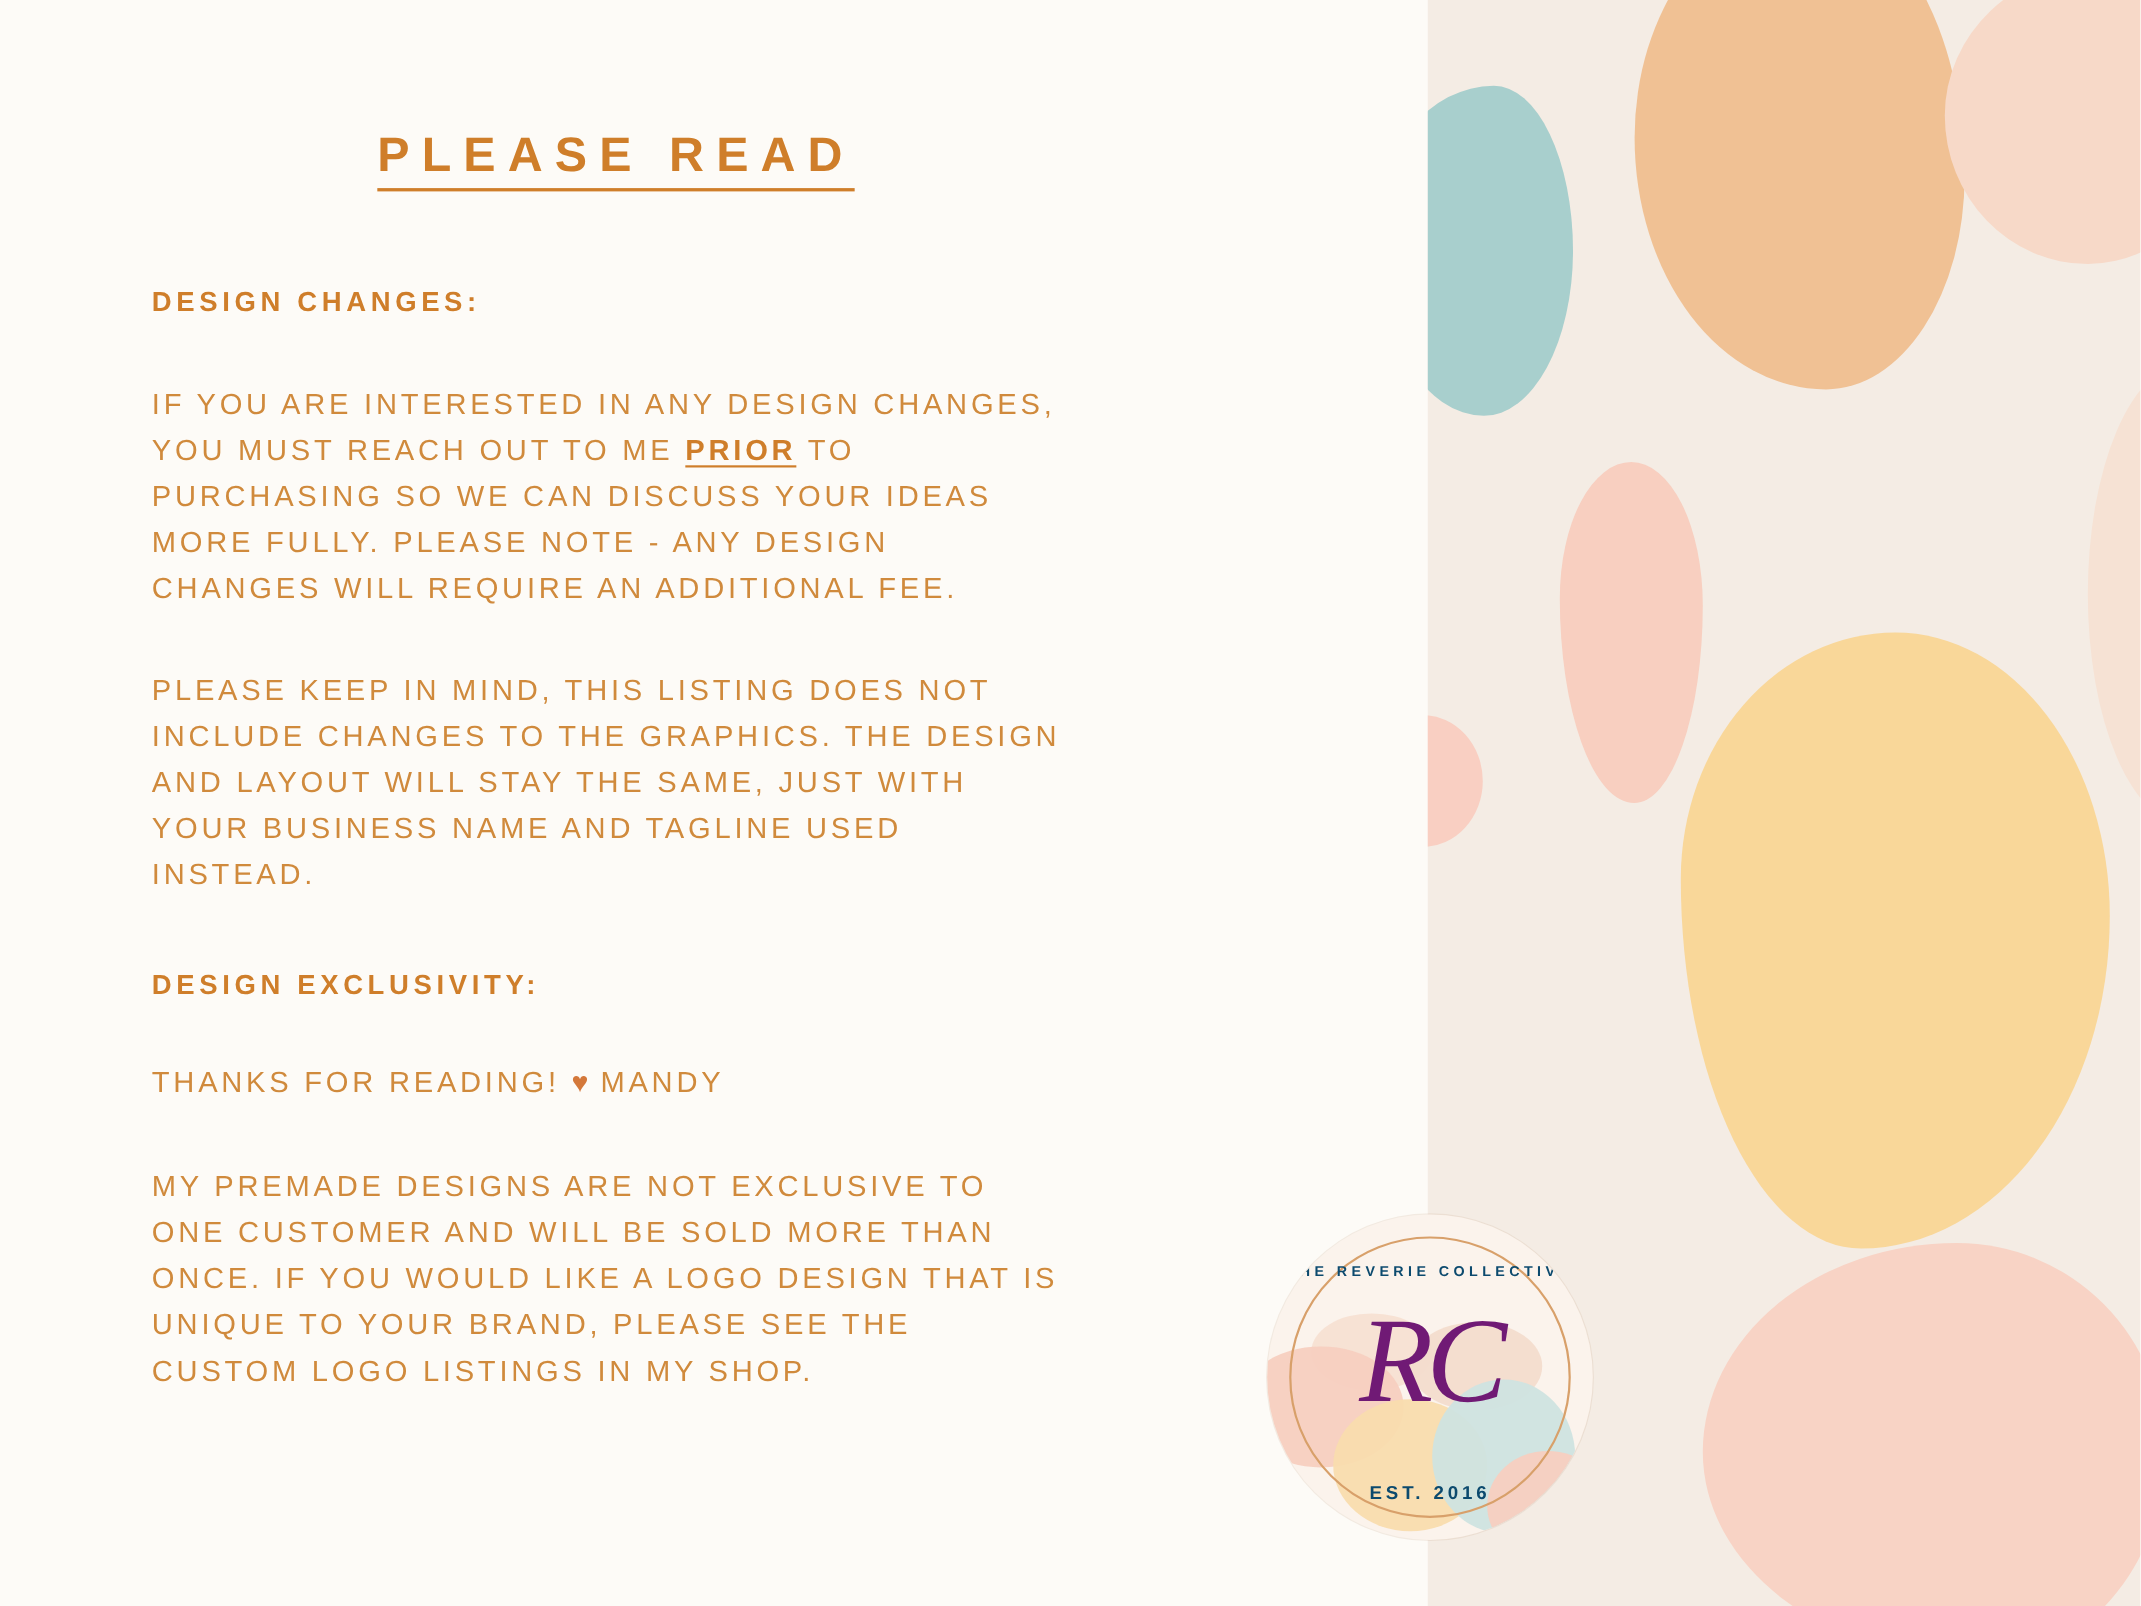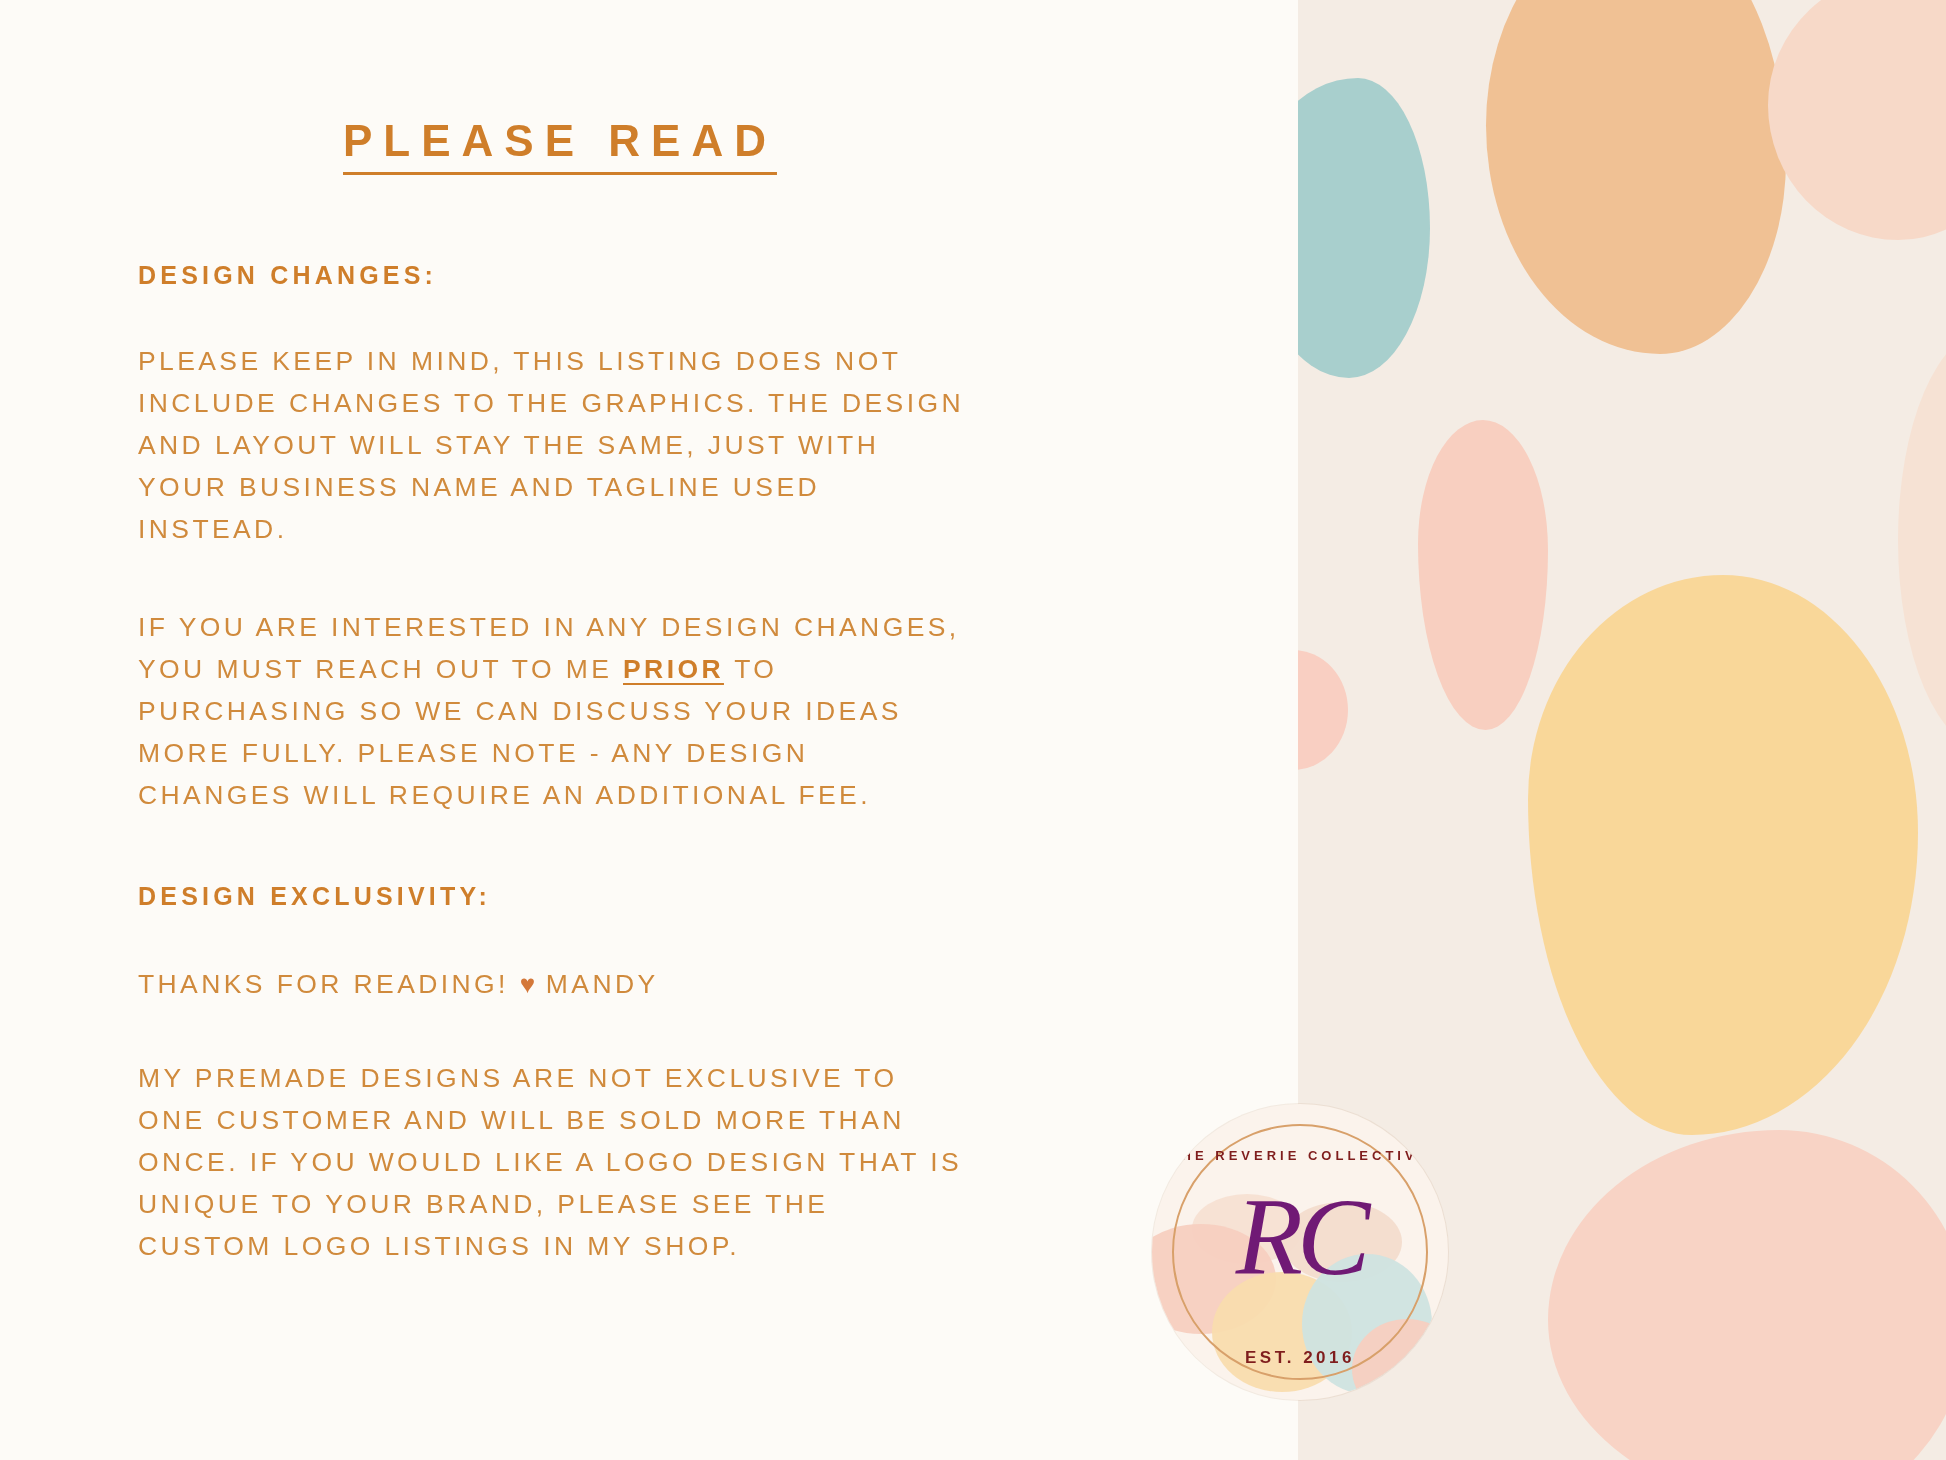--- a/index.html
+++ b/index.html
@@ -194,40 +194,40 @@
     color: #701a75;
     letter-spacing: -6px;
     line-height: 1;
   }
   .logo-arc-text, .logo-bottom-text {
     position: absolute;
     left: 0; right: 0;
     text-align: center;
     font-size: 13px;
     letter-spacing: 4px;
-    color: #7f1d1d;
+    color: #0c4a6e;
     font-weight: 600;
   }
   .logo-arc-text { top: 44px; }
   .logo-bottom-text { bottom: 32px; font-size: 17px; letter-spacing: 3.5px; }
 </style>
 </head>
 <body>
 
 <div class="page">
 
   <div class="text-panel">
 
     <h1 class="title">PLEASE READ</h1>
 
     <h2 class="section-head head-1">DESIGN CHANGES:</h2>
 
+    <p class="para para-2"><span>IF YOU ARE INTERESTED IN ANY DESIGN CHANGES, YOU MUST REACH OUT TO ME </span><span class="strong-underline">PRIOR</span><span> TO PURCHASING SO WE CAN DISCUSS YOUR IDEAS MORE FULLY. PLEASE NOTE - ANY DESIGN CHANGES WILL REQUIRE AN ADDITIONAL FEE.</span></p>
+
     <p class="para para-1">PLEASE KEEP IN MIND, THIS LISTING DOES NOT INCLUDE CHANGES TO THE GRAPHICS. THE DESIGN AND LAYOUT WILL STAY THE SAME, JUST WITH YOUR BUSINESS NAME AND TAGLINE USED INSTEAD.</p>
-
-    <p class="para para-2"><span>IF YOU ARE INTERESTED IN ANY DESIGN CHANGES, YOU MUST REACH OUT TO ME </span><span class="strong-underline">PRIOR</span><span> TO PURCHASING SO WE CAN DISCUSS YOUR IDEAS MORE FULLY. PLEASE NOTE - ANY DESIGN CHANGES WILL REQUIRE AN ADDITIONAL FEE.</span></p>
 
     <h2 class="section-head head-2">DESIGN EXCLUSIVITY:</h2>
 
     <p class="para signoff"><span>THANKS FOR READING! </span><span class="heart">♥</span><span> MANDY</span></p>
 
     <p class="para para-3">MY PREMADE DESIGNS ARE NOT EXCLUSIVE TO ONE CUSTOMER AND WILL BE SOLD MORE THAN ONCE. IF YOU WOULD LIKE A LOGO DESIGN THAT IS UNIQUE TO YOUR BRAND, PLEASE SEE THE CUSTOM LOGO LISTINGS IN MY SHOP.</p>
 
   </div>
 
   <div class="art-panel">

